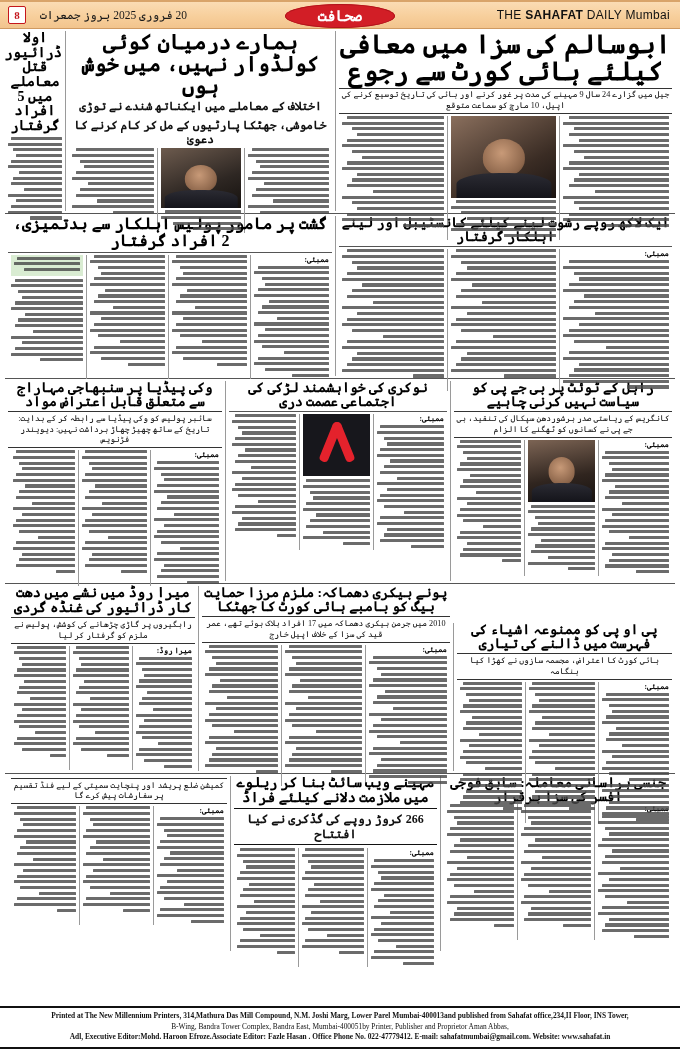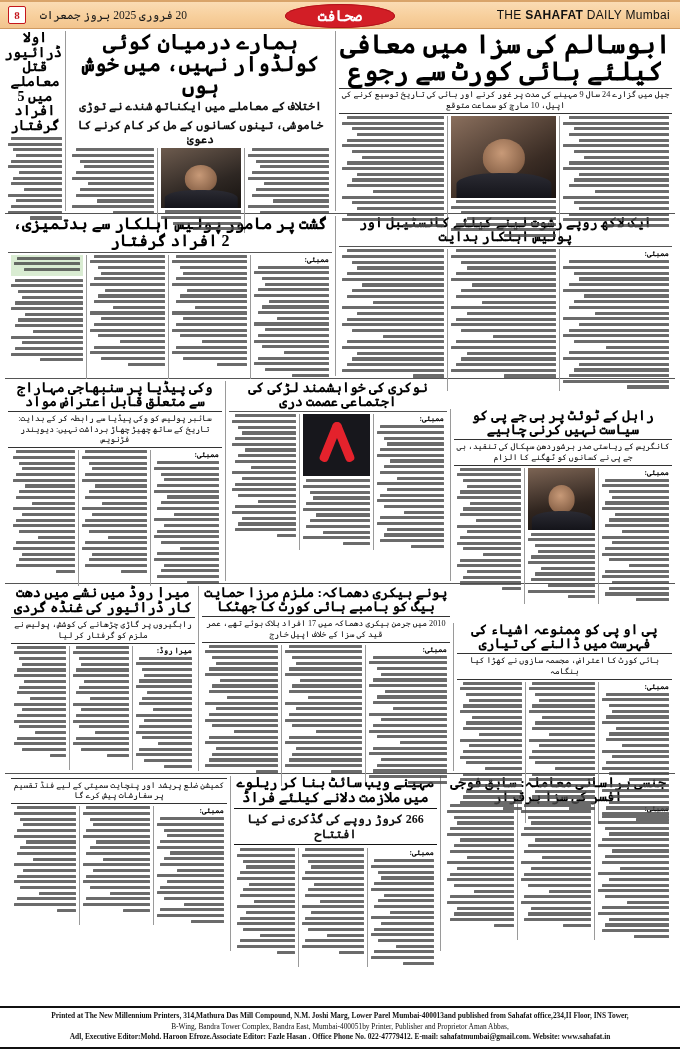--- a/index.html
+++ b/index.html
@@ -228,21 +228,21 @@
               <div class="ln w100"></div>
               <div class="ln w40"></div>
           </div>
         </div>
       </div>
     </div>
 
     <div class="col" style="width:270px;">
       <div class="hl hl-xl">ہمارے درمیان کوئی کولڈوار نہیں، میں خوش ہوں</div>
       <div class="subhl">اختلاف کے معاملے میں ایکناتھ شندے نے توڑی</div>
-      <div class="subhl">خاموشی، تینوں کسانوں کے مل کر کام کرنے کا دعویٰ</div>
+      <div class="subhl">خاموشی، جھٹکا پارٹیوں کے مل کر کام کرنے کا دعویٰ</div>
       <div class="cols">
         <div class="col" style="width:90px;">
           <div class="body">
             <div class="ln w95"></div>
               <div class="ln w100"></div>
               <div class="ln w90"></div>
               <div class="ln w85"></div>
             <div class="ln w95"></div>
               <div class="ln w100"></div>
               <div class="ln w80"></div>
@@ -304,21 +304,21 @@
           <div class="ln w60"></div>
       </div>
     </div>
   </div>
 
   <div class="thin"></div>
 
   <div class="cols" style="height:160px;">
 
     <div class="col" style="width:340px;">
-      <div class="hl hl-md">ایک لاکھ روپے رشوت لینے کیلئے کانسٹیبل اور پولیس اہلکار ہدایت</div>
+      <div class="hl hl-md">ایک لاکھ روپے رشوت لینے کیلئے کانسٹیبل اور لینے اہلکار گرفتار</div>
       <div class="thin"></div>
       <div class="cols">
         <div class="col" style="width:113px;">
           <div class="byline">ممبئی:</div>
           <div class="body">
             <div class="ln w95"></div>
               <div class="ln w100"></div>
               <div class="ln w90"></div>
               <div class="ln w85"></div>
             <div class="ln w95"></div>
@@ -501,21 +501,21 @@
           </div>
         </div>
       </div>
     </div>
   </div>
 
   <div class="thin"></div>
 
   <div class="cols" style="height:200px;">
 
-    <div class="col" style="width:225px;margin-top:28px;">
+    <div class="col" style="width:225px;">
       <div class="hl hl-md">راہل کے ٹوئٹ پر بی جے پی کو سیاست نہیں کرنی چاہیے</div>
       <div class="kicker">کانگریس کے ریاستی صدر ہرشوردھن سپکال کی تنقید، بی جے پی نے کسانوں کو ٹھگنے کا الزام</div>
       <div class="cols">
         <div class="col" style="width:74px;">
           <div class="byline">ممبئی:</div>
           <div class="body">
             <div class="ln w95"></div>
               <div class="ln w100"></div>
               <div class="ln w90"></div>
               <div class="ln w85"></div>

